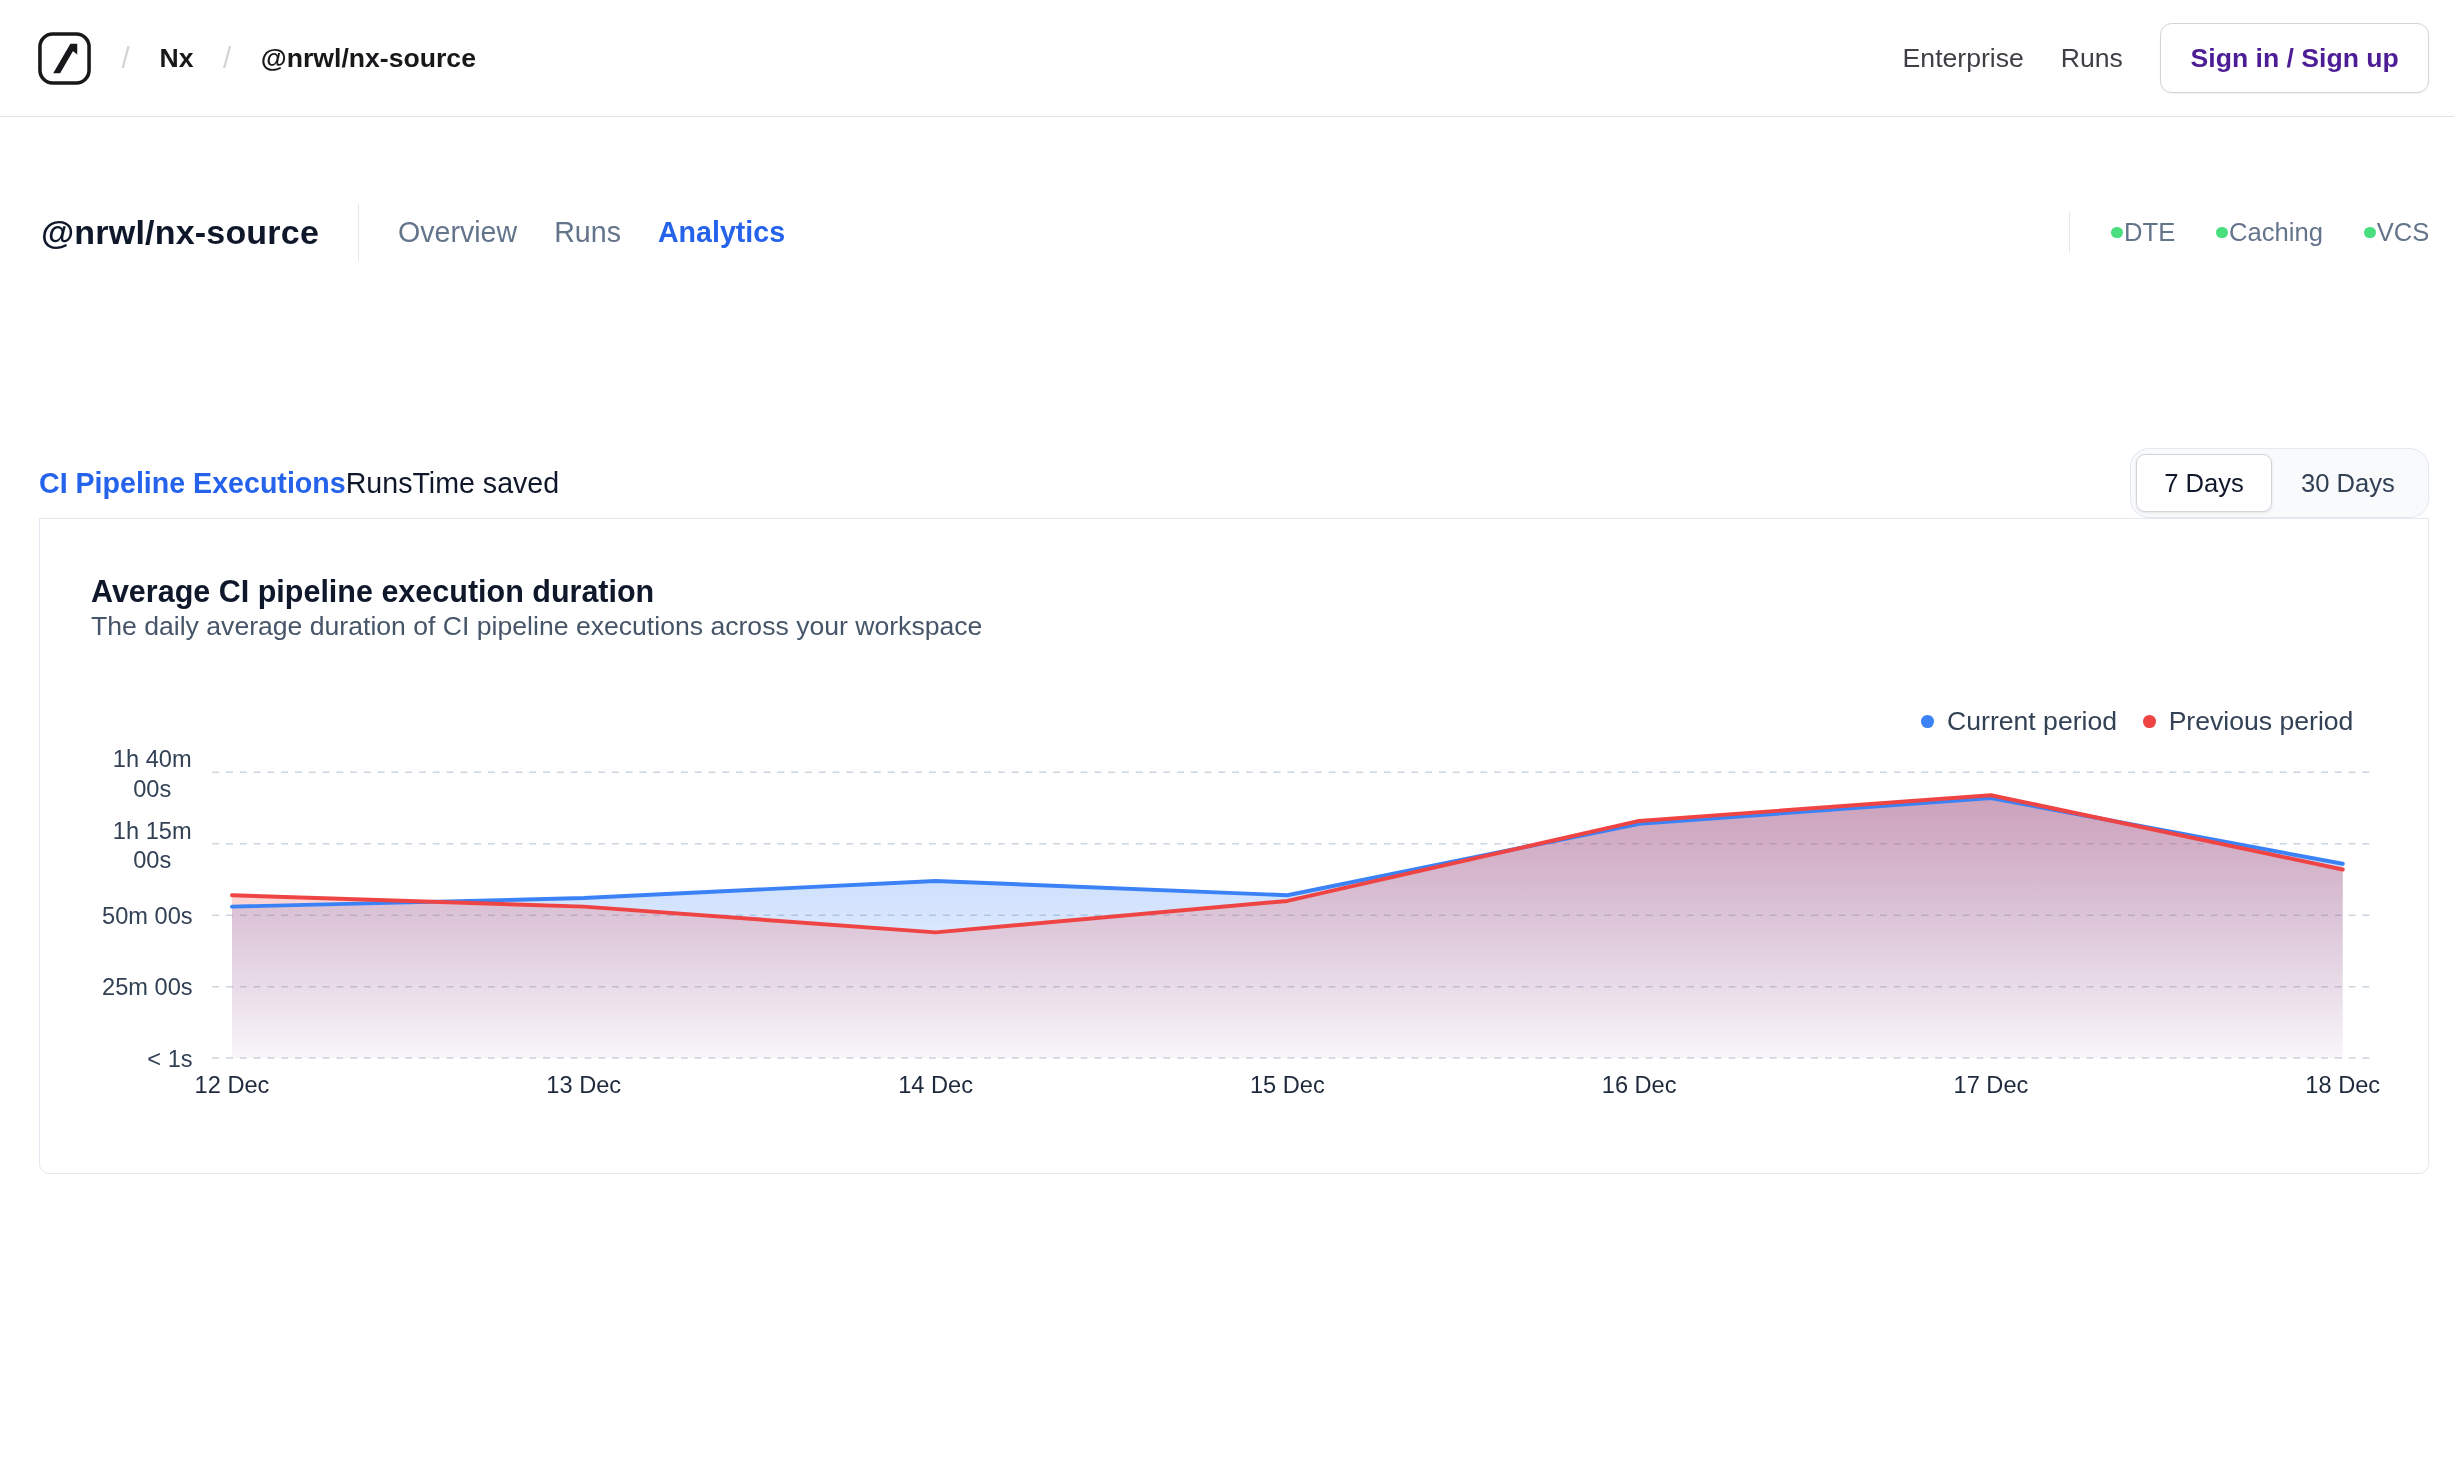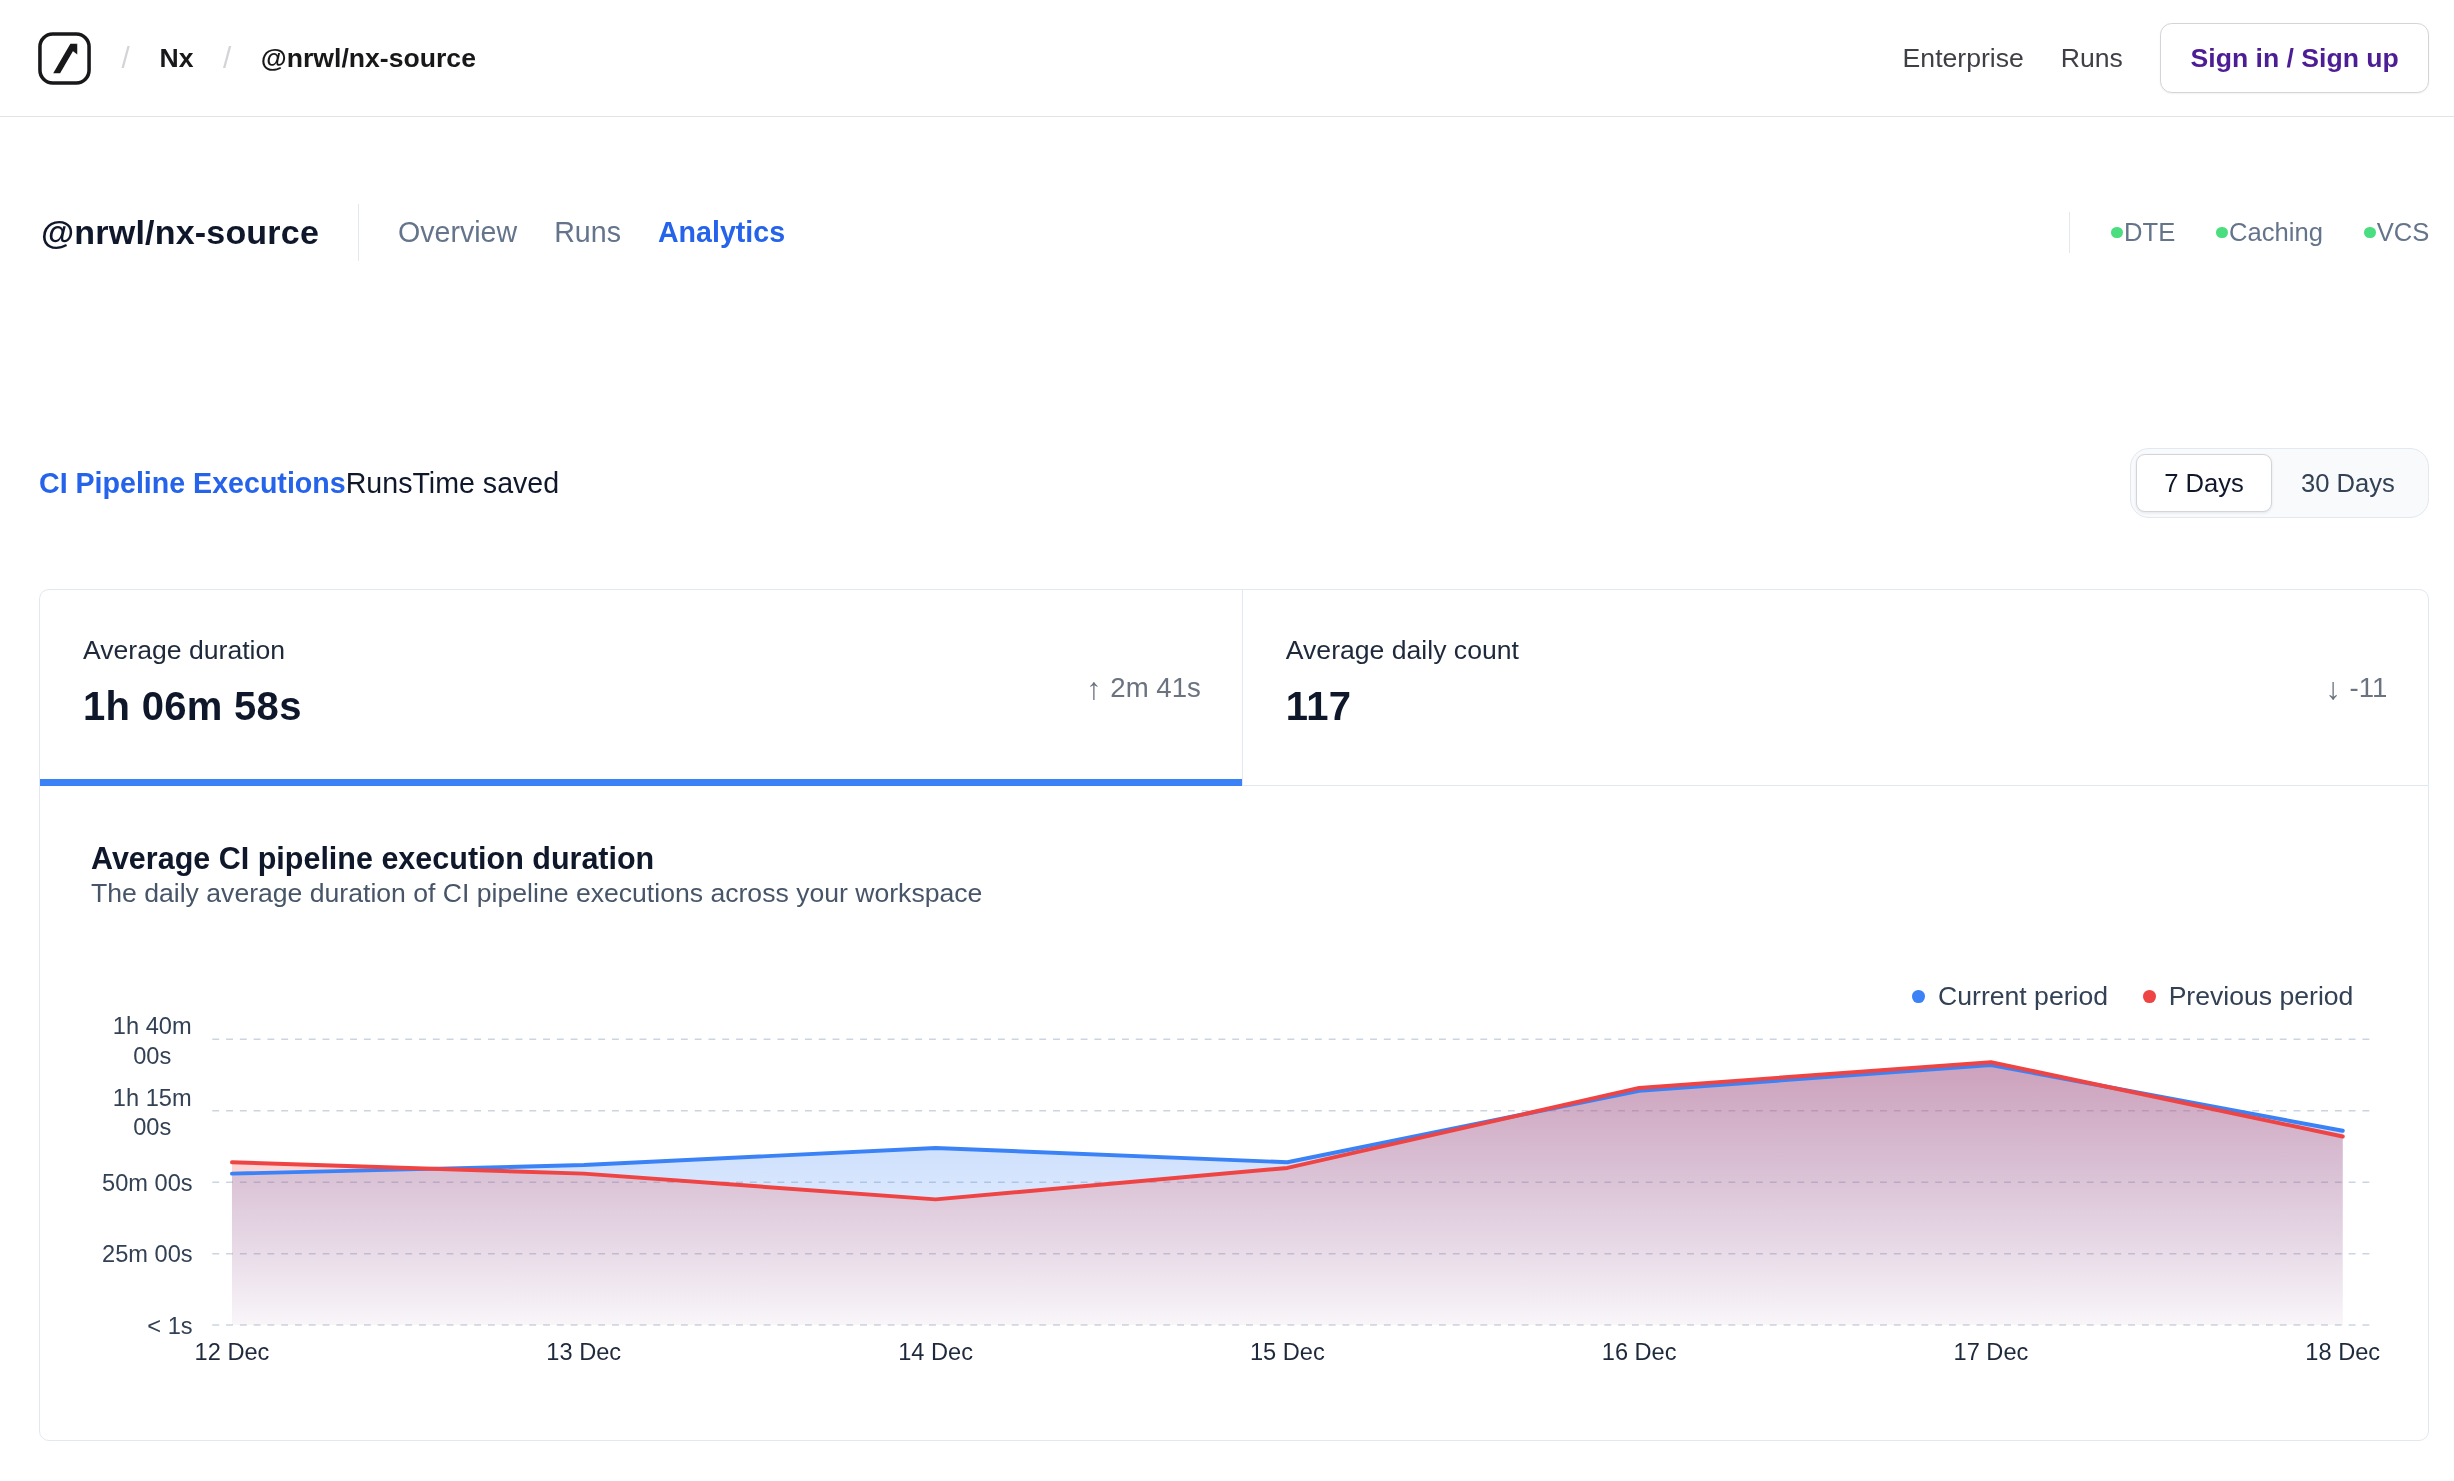--- a/index.html
+++ b/index.html
@@ -49,21 +49,21 @@
   .stat-label{font-size:26.6px;color:#1e293b}
   .stat-value{font-size:40px;font-weight:600;margin-top:17.7px;letter-spacing:0.3px}
   .stat-delta{position:absolute;right:41px;top:50%;transform:translateY(-50%);display:flex;align-items:center;gap:8.9px;color:#6b7280;font-size:27.6px}
   .delta-arrow{font-size:30.5px;color:#6b7280}
 
   
   .chart-panel{position:relative;margin:0 25.6px 0 39px;border:1px solid #e2e8f0;border-top:1px solid #e2e8f0;border-radius:0 0 9.9px 9.9px;height:656px;background:#fff}
   .chart-header{position:relative;z-index:1;padding:55px 0 0 51px}
   .chart-title{font-size:30.5px;font-weight:700}
   .chart-subtitle{font-size:26.6px;color:#475569;margin-top:2px}
-  .legend{position:absolute;top:195px;right:75px;display:flex;gap:35px;align-items:center;z-index:1}
+  .legend{position:absolute;top:187px;right:75px;display:flex;gap:26px;align-items:center;z-index:1}
   .legend-item{display:flex;align-items:center;gap:12.8px}
   .legend-dot{width:12.8px;height:12.8px;border-radius:50%}
   .legend-label{font-size:26.6px;color:#334155}
   #chart-svg{position:absolute;left:0;top:0;width:100%;height:100%;display:block}
   #chart-svg text{font-family:"Liberation Sans",sans-serif}
 </style>
 </head>
 <body>
 
 <div class="page">
@@ -119,38 +119,20 @@
       <span class="an-tab active">CI Pipeline Executions</span>
       <span class="an-tab">Runs</span>
       <span class="an-tab">Time saved</span>
     </div>
     <div class="range-toggle">
       <span class="range-option active">7 Days</span>
       <span class="range-option">30 Days</span>
     </div>
   </div>
 
-  <div class="stat-cards">
-    <div class="stat-card first active">
-      <div class="stat-label">Average duration</div>
-      <div class="stat-value">1h 06m 58s</div>
-      <div class="stat-delta">
-        <span class="delta-arrow">↑</span>
-        <span>2m 41s</span>
-      </div>
-    </div>
-    <div class="stat-card second">
-      <div class="stat-label">Average daily count</div>
-      <div class="stat-value">117</div>
-      <div class="stat-delta">
-        <span class="delta-arrow">↓</span>
-        <span>-11</span>
-      </div>
-    </div>
-  </div>
 
   <div class="chart-panel">
     <svg id="chart-svg" viewBox="0 0 2426 666" preserveAspectRatio="none">
         <defs>
           <linearGradient id="grad0" gradientUnits="userSpaceOnUse" x1="0" y1="258" x2="0" y2="549">
             <stop offset="0%" stop-color="#3b82f6" stop-opacity="0.38"></stop>
             <stop offset="100%" stop-color="#3b82f6" stop-opacity="0.03"></stop>
           </linearGradient>
           <linearGradient id="grad1" gradientUnits="userSpaceOnUse" x1="0" y1="258" x2="0" y2="549">
             <stop offset="0%" stop-color="#ef4444" stop-opacity="0.38"></stop>

